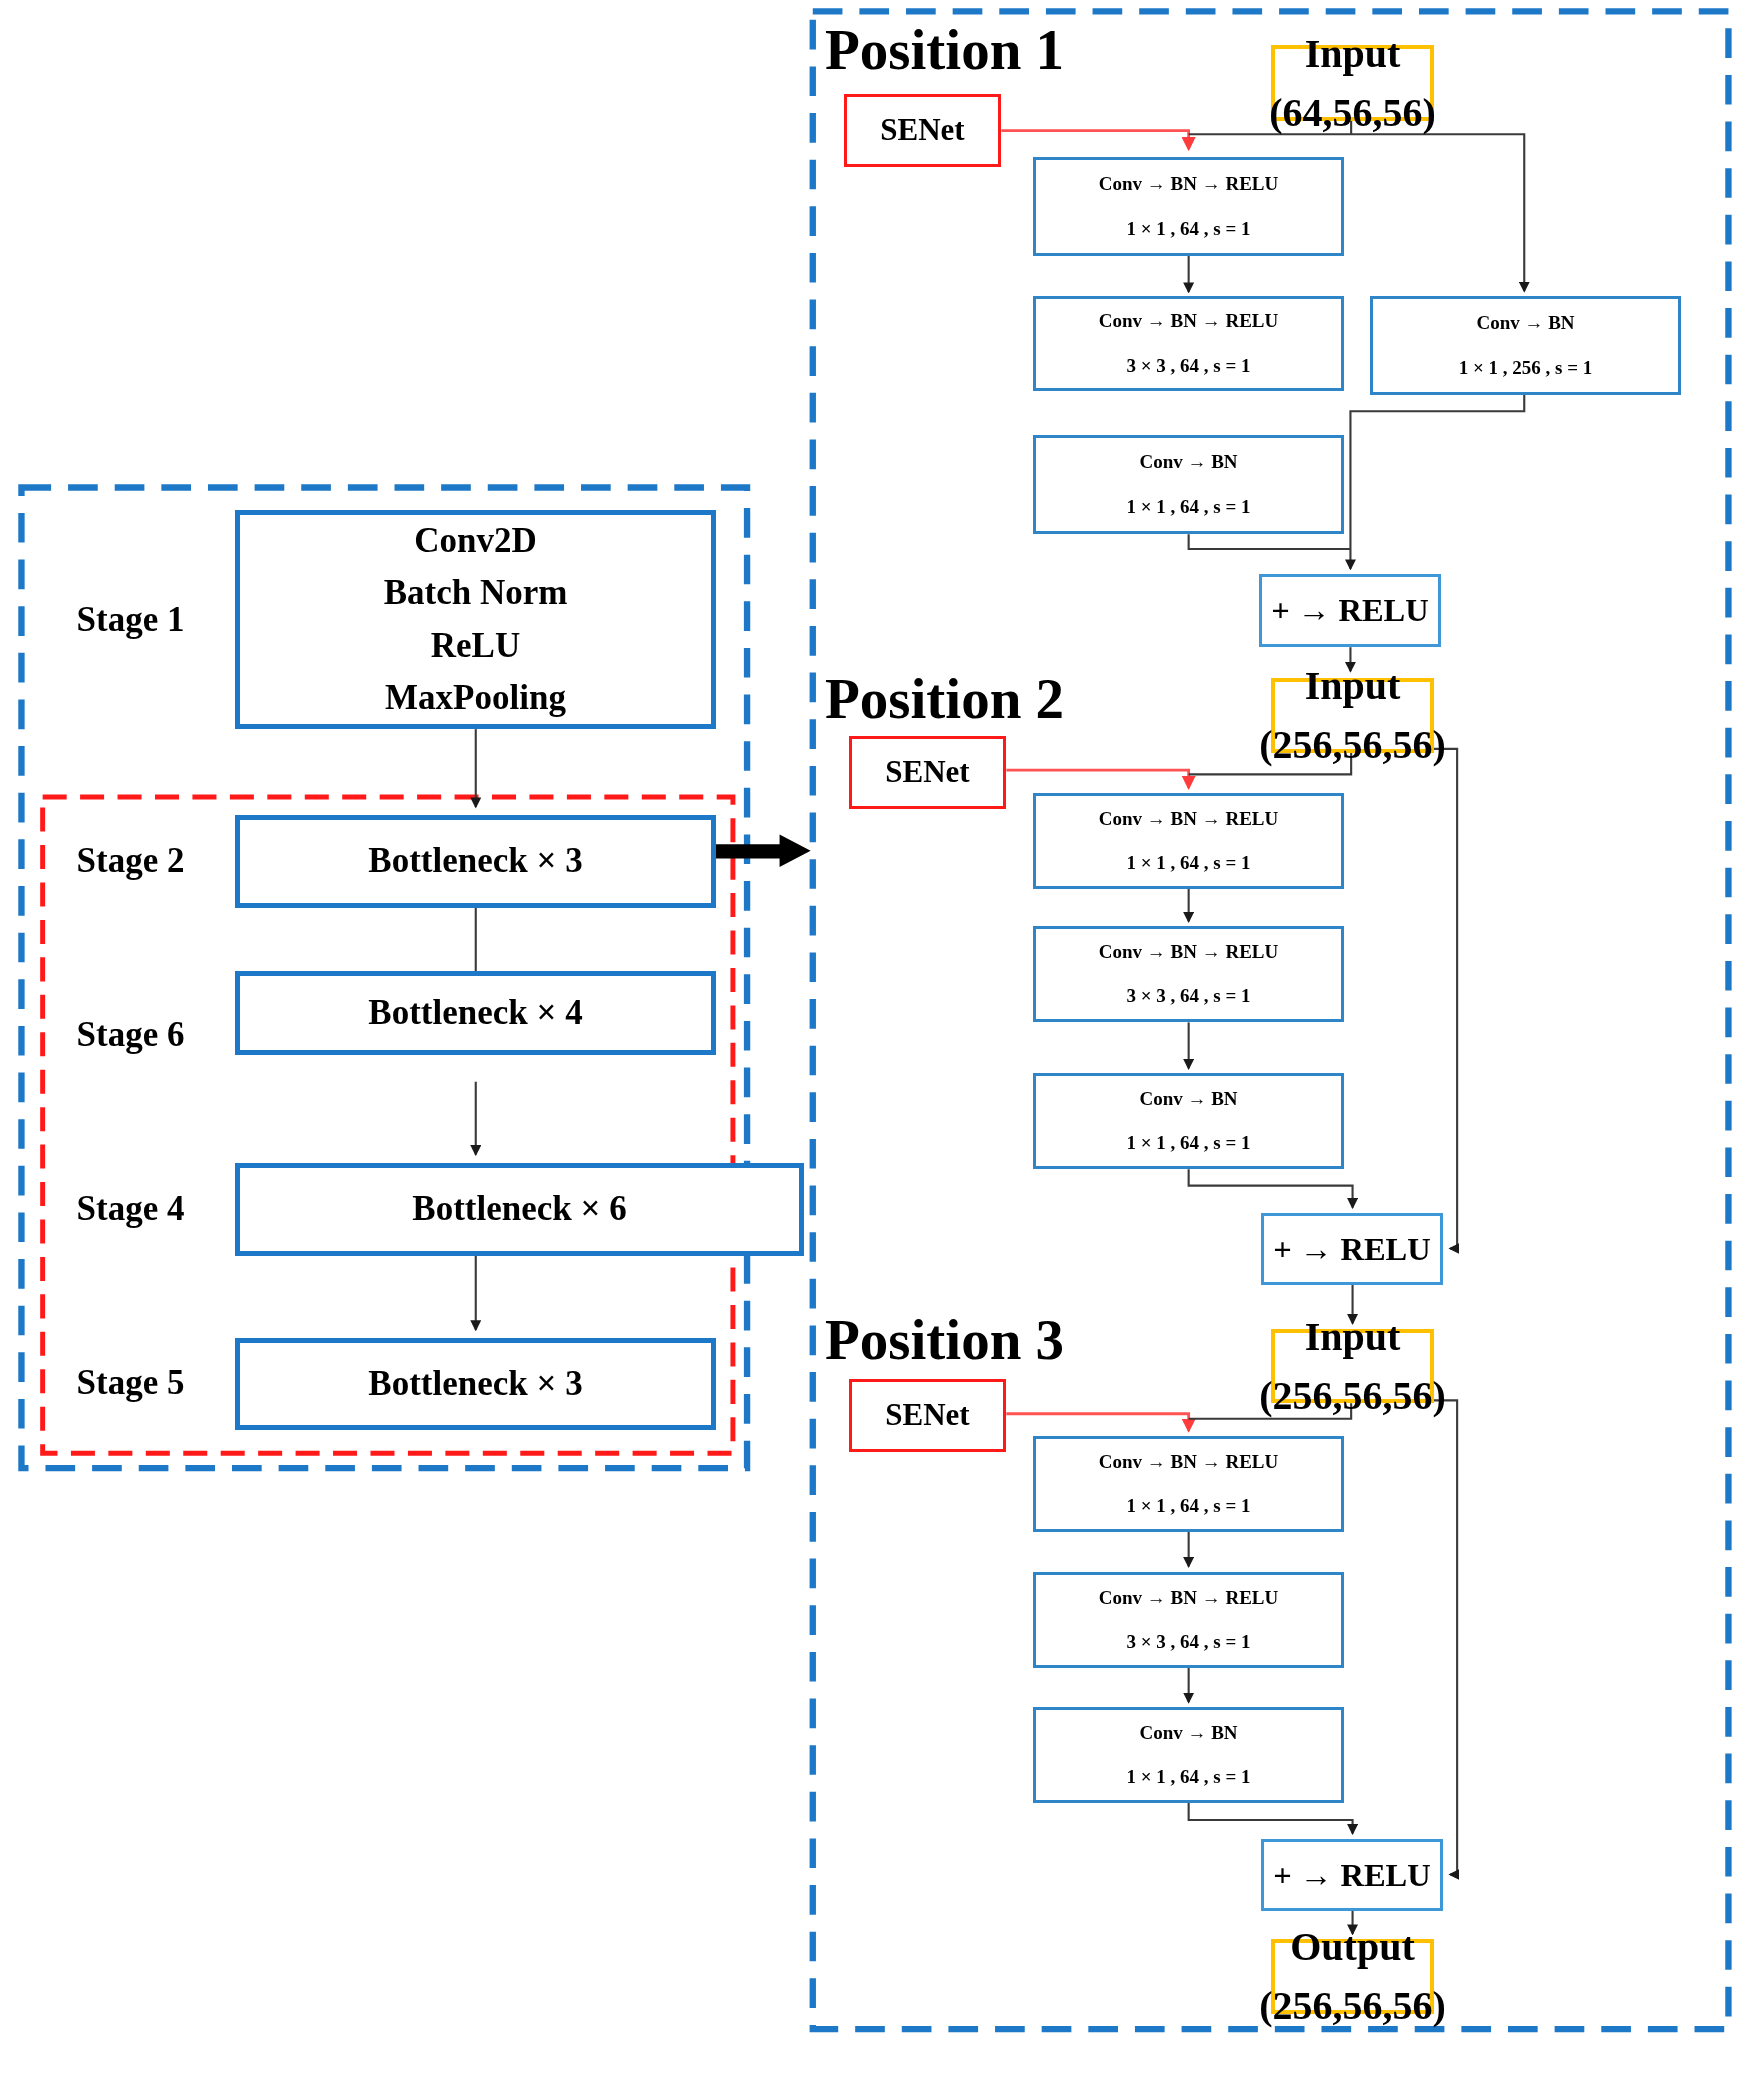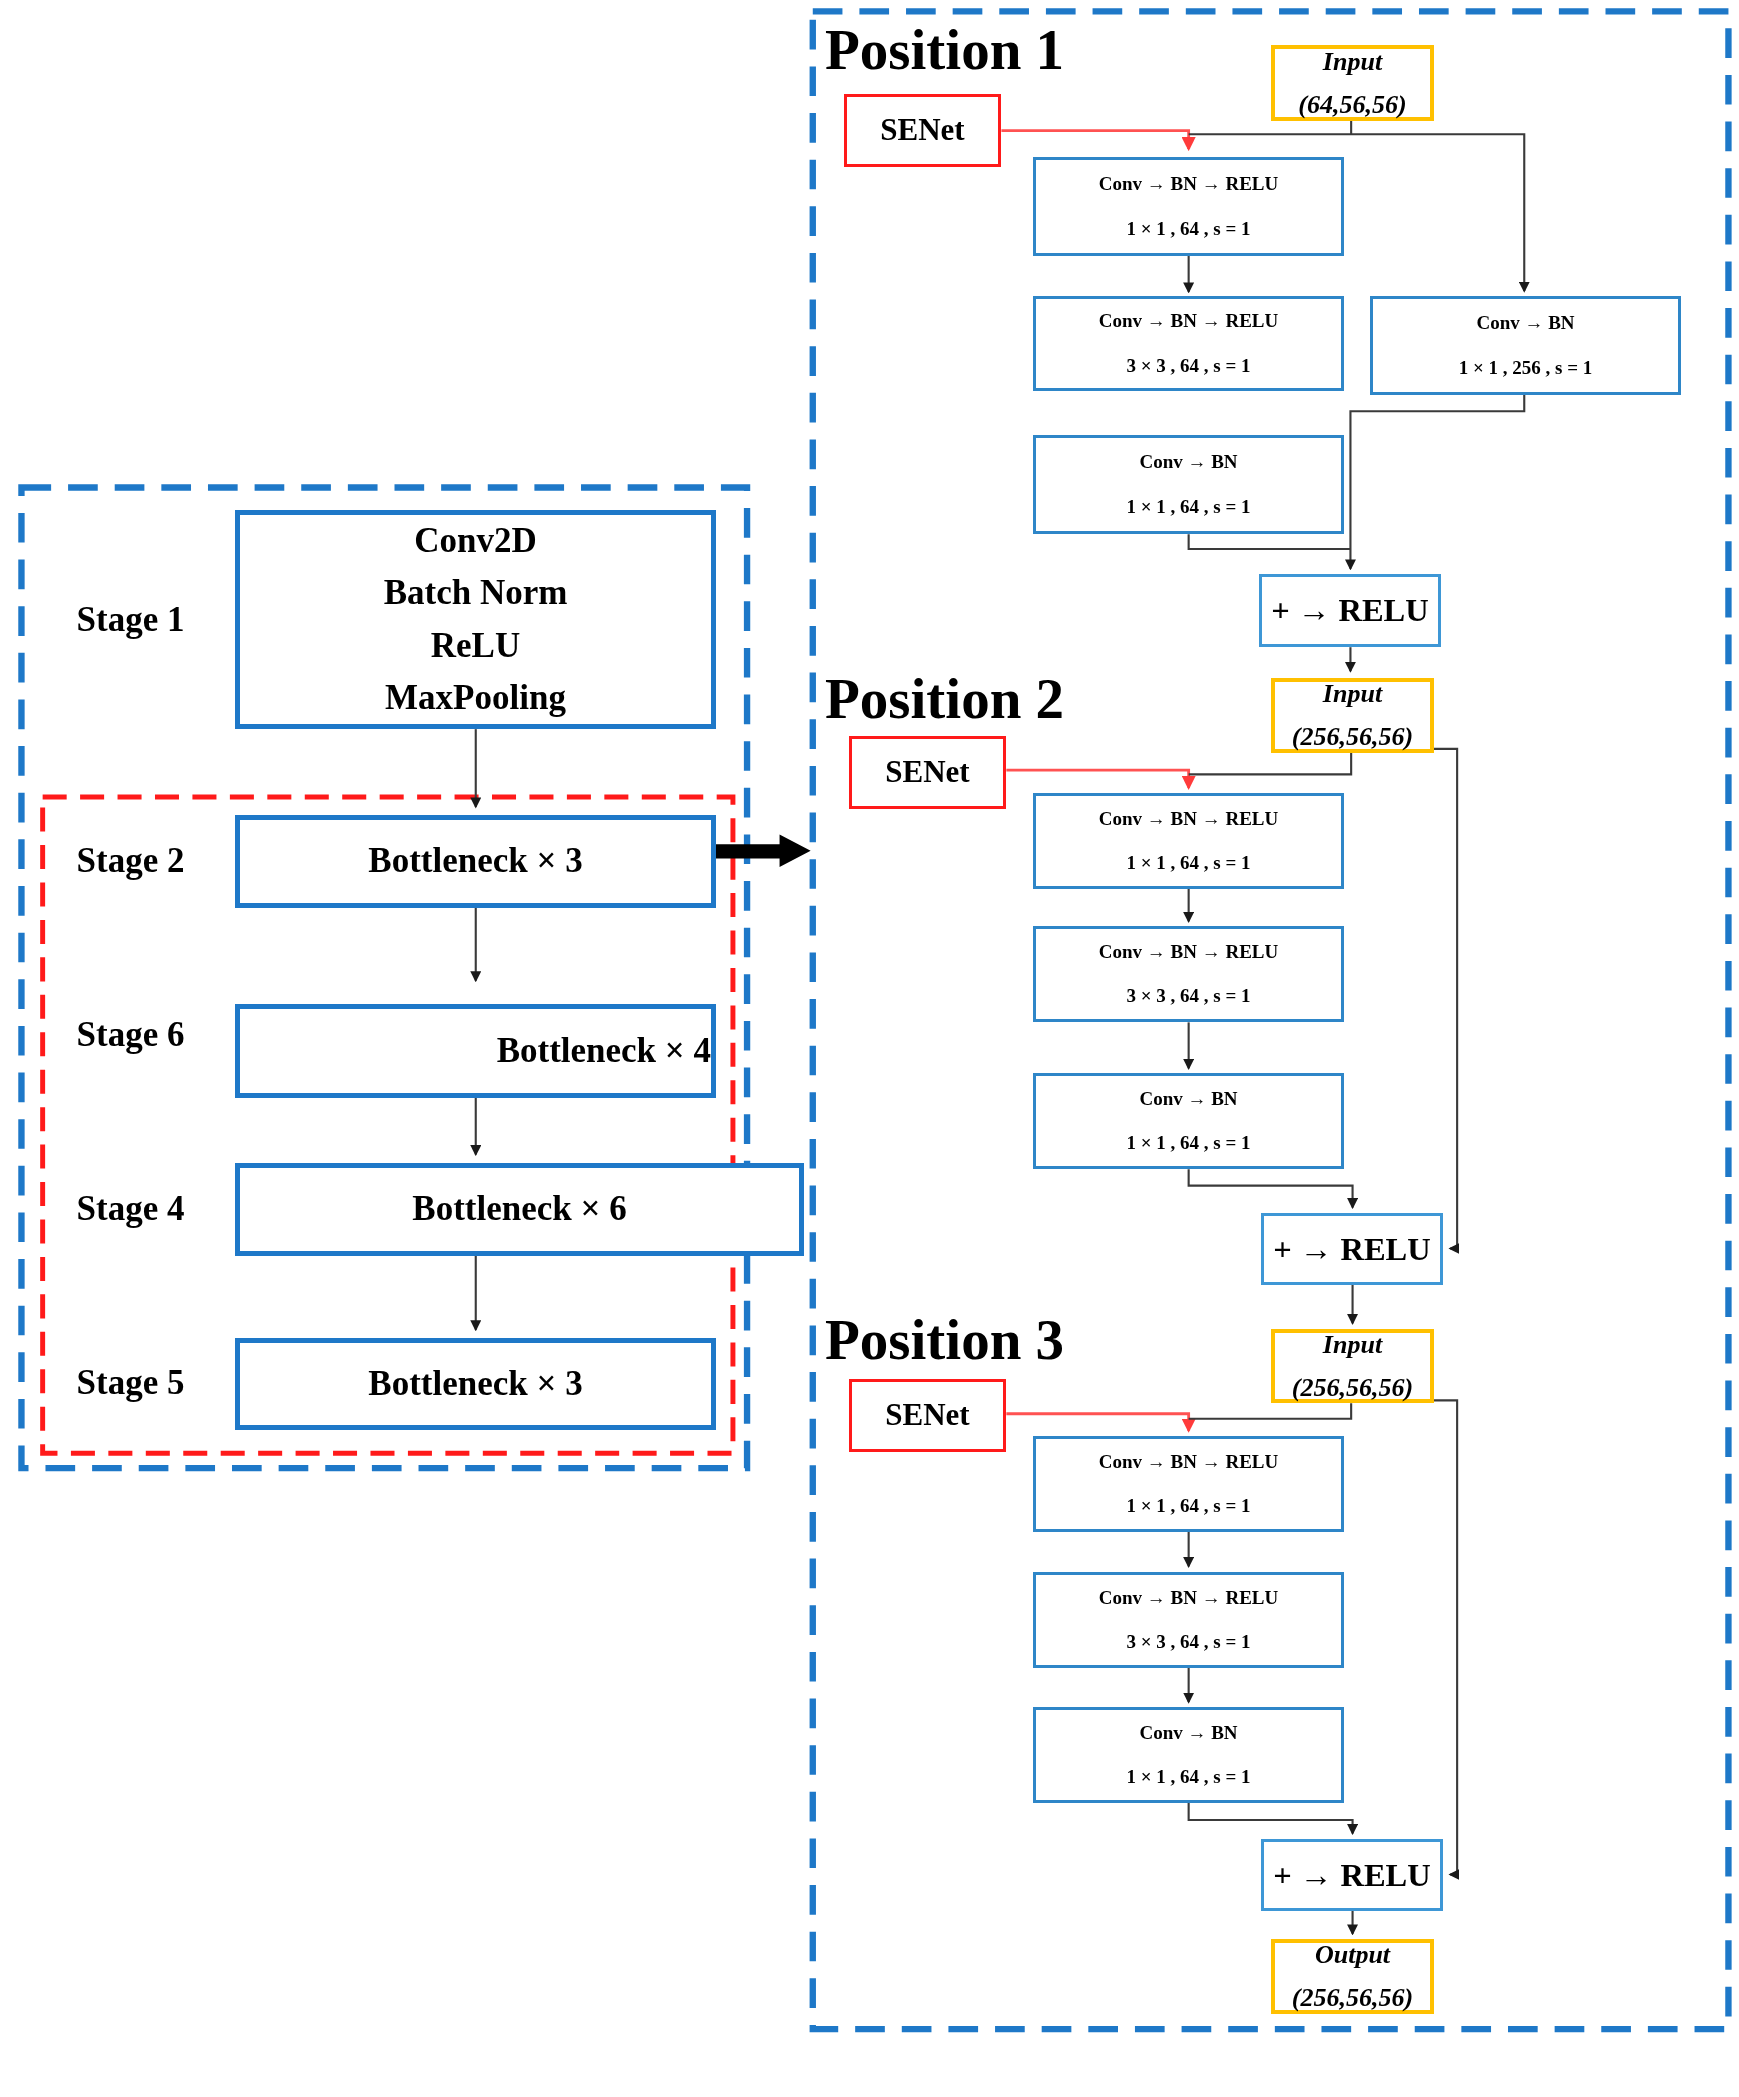--- a/index.html
+++ b/index.html
@@ -13,21 +13,21 @@
   }
   .svg-layer{position:absolute;left:0;top:0;width:1740px;height:2097px;z-index:0;}
   .box{
     position:absolute; box-sizing:border-box; background:#ffffff;
     display:flex; flex-direction:column; align-items:center; justify-content:center;
     text-align:center; font-weight:bold; z-index:2; line-height:1.18;
   }
   .stage-box{border:5.7px solid var(--blue); font-size:35px; line-height:1.5;}
   .conv-box{border:3.5px solid var(--boxblue); font-size:19px; gap:22px;text-align:center;}
   .senet-box{border:3.5px solid var(--red); font-size:31px;}
-  .io-box{border:4.2px solid var(--yellow); font-size:26px; gap:13px; line-height:1.15;font-style:italic;}
+  .io-box{border:4.2px solid var(--yellow); font-size:40px; gap:13px; line-height:1.15;}
   .add-box{border:3.5px solid #3E97D6; font-size:32.5px;}
   .stage-label{
     position:absolute; z-index:2; font-weight:bold; font-size:35px;
     display:flex; align-items:center; justify-content:center; text-align:center;
   }
   .pos-title{
     position:absolute; z-index:2; font-weight:bold; font-size:57px; white-space:nowrap;
   }
 </style>
 </head>
@@ -88,21 +88,21 @@
     <span>ReLU</span>
     <span>MaxPooling</span>
   </div>
 
   <div class="stage-label" style="left:42px;top:840px;width:177px;height:42px;">Stage 2</div>
   <div class="box stage-box" style="left:235px;top:815px;width:481px;height:93px;">
     <span>Bottleneck × 3</span>
   </div>
 
   <div class="stage-label" style="left:42px;top:1014px;width:177px;height:42px;">Stage 6</div>
-  <div class="box stage-box" style="left:235px;top:1004px;width:481px;height:94px;align-items:flex-end;">
+  <div class="box stage-box" style="left:235px;top:971px;width:481px;height:84px;">
     <span>Bottleneck × 4</span>
   </div>
 
   <div class="stage-label" style="left:42px;top:1188px;width:177px;height:42px;">Stage 4</div>
   <div class="box stage-box" style="left:235px;top:1163px;width:569px;height:93px;">
     <span>Bottleneck × 6</span>
   </div>
 
   <div class="stage-label" style="left:42px;top:1362px;width:177px;height:42px;">Stage 5</div>
   <div class="box stage-box" style="left:235px;top:1338px;width:481px;height:92px;">

